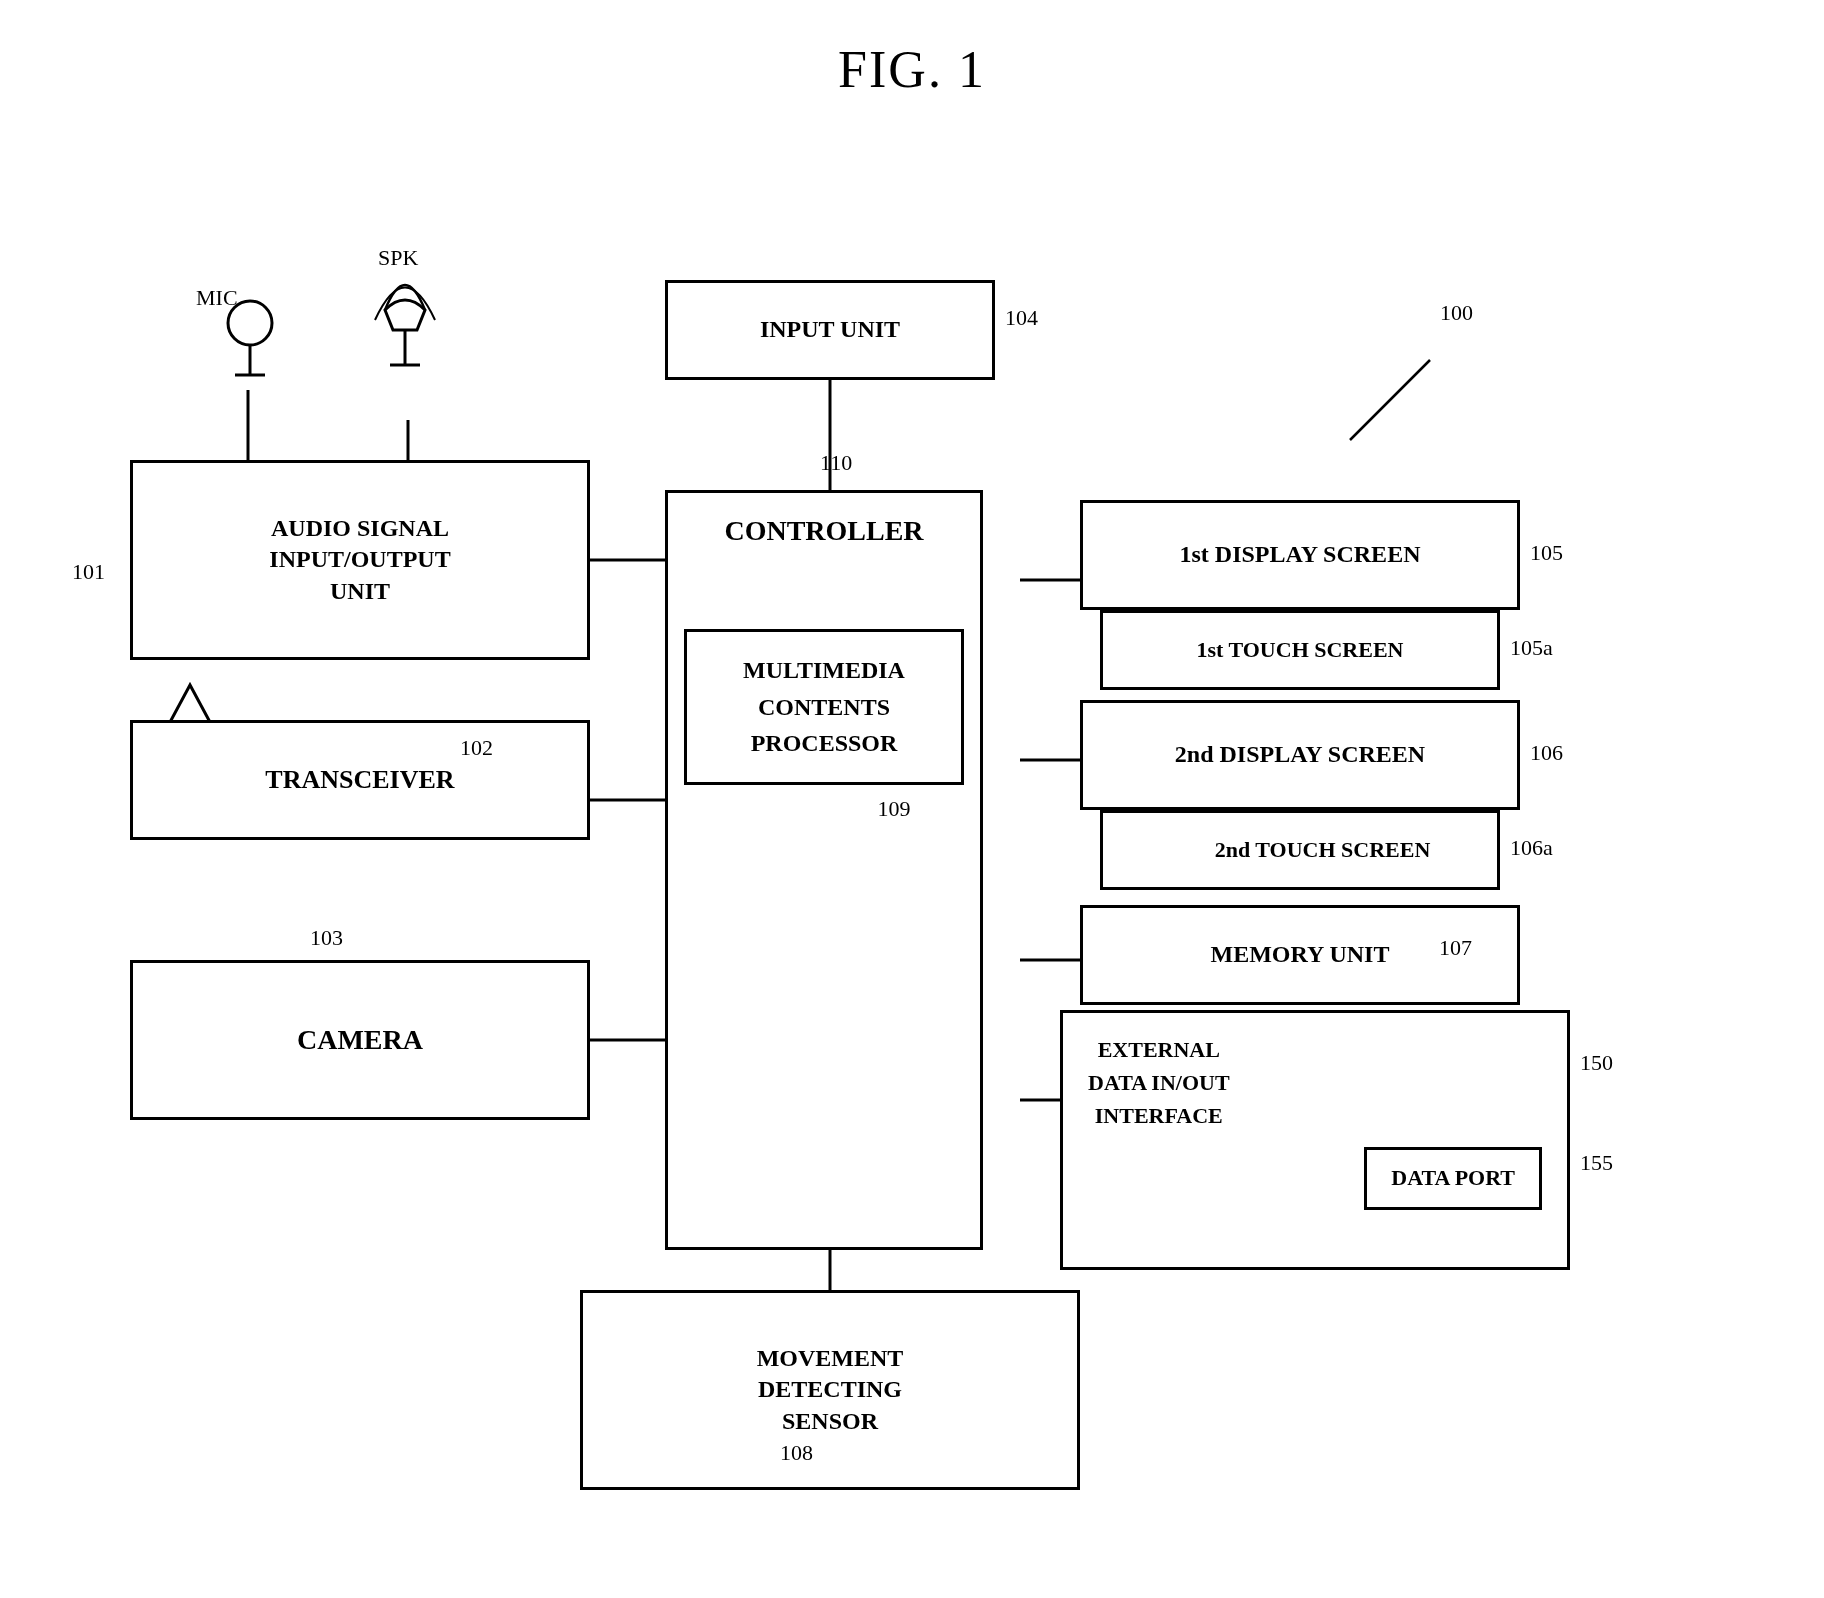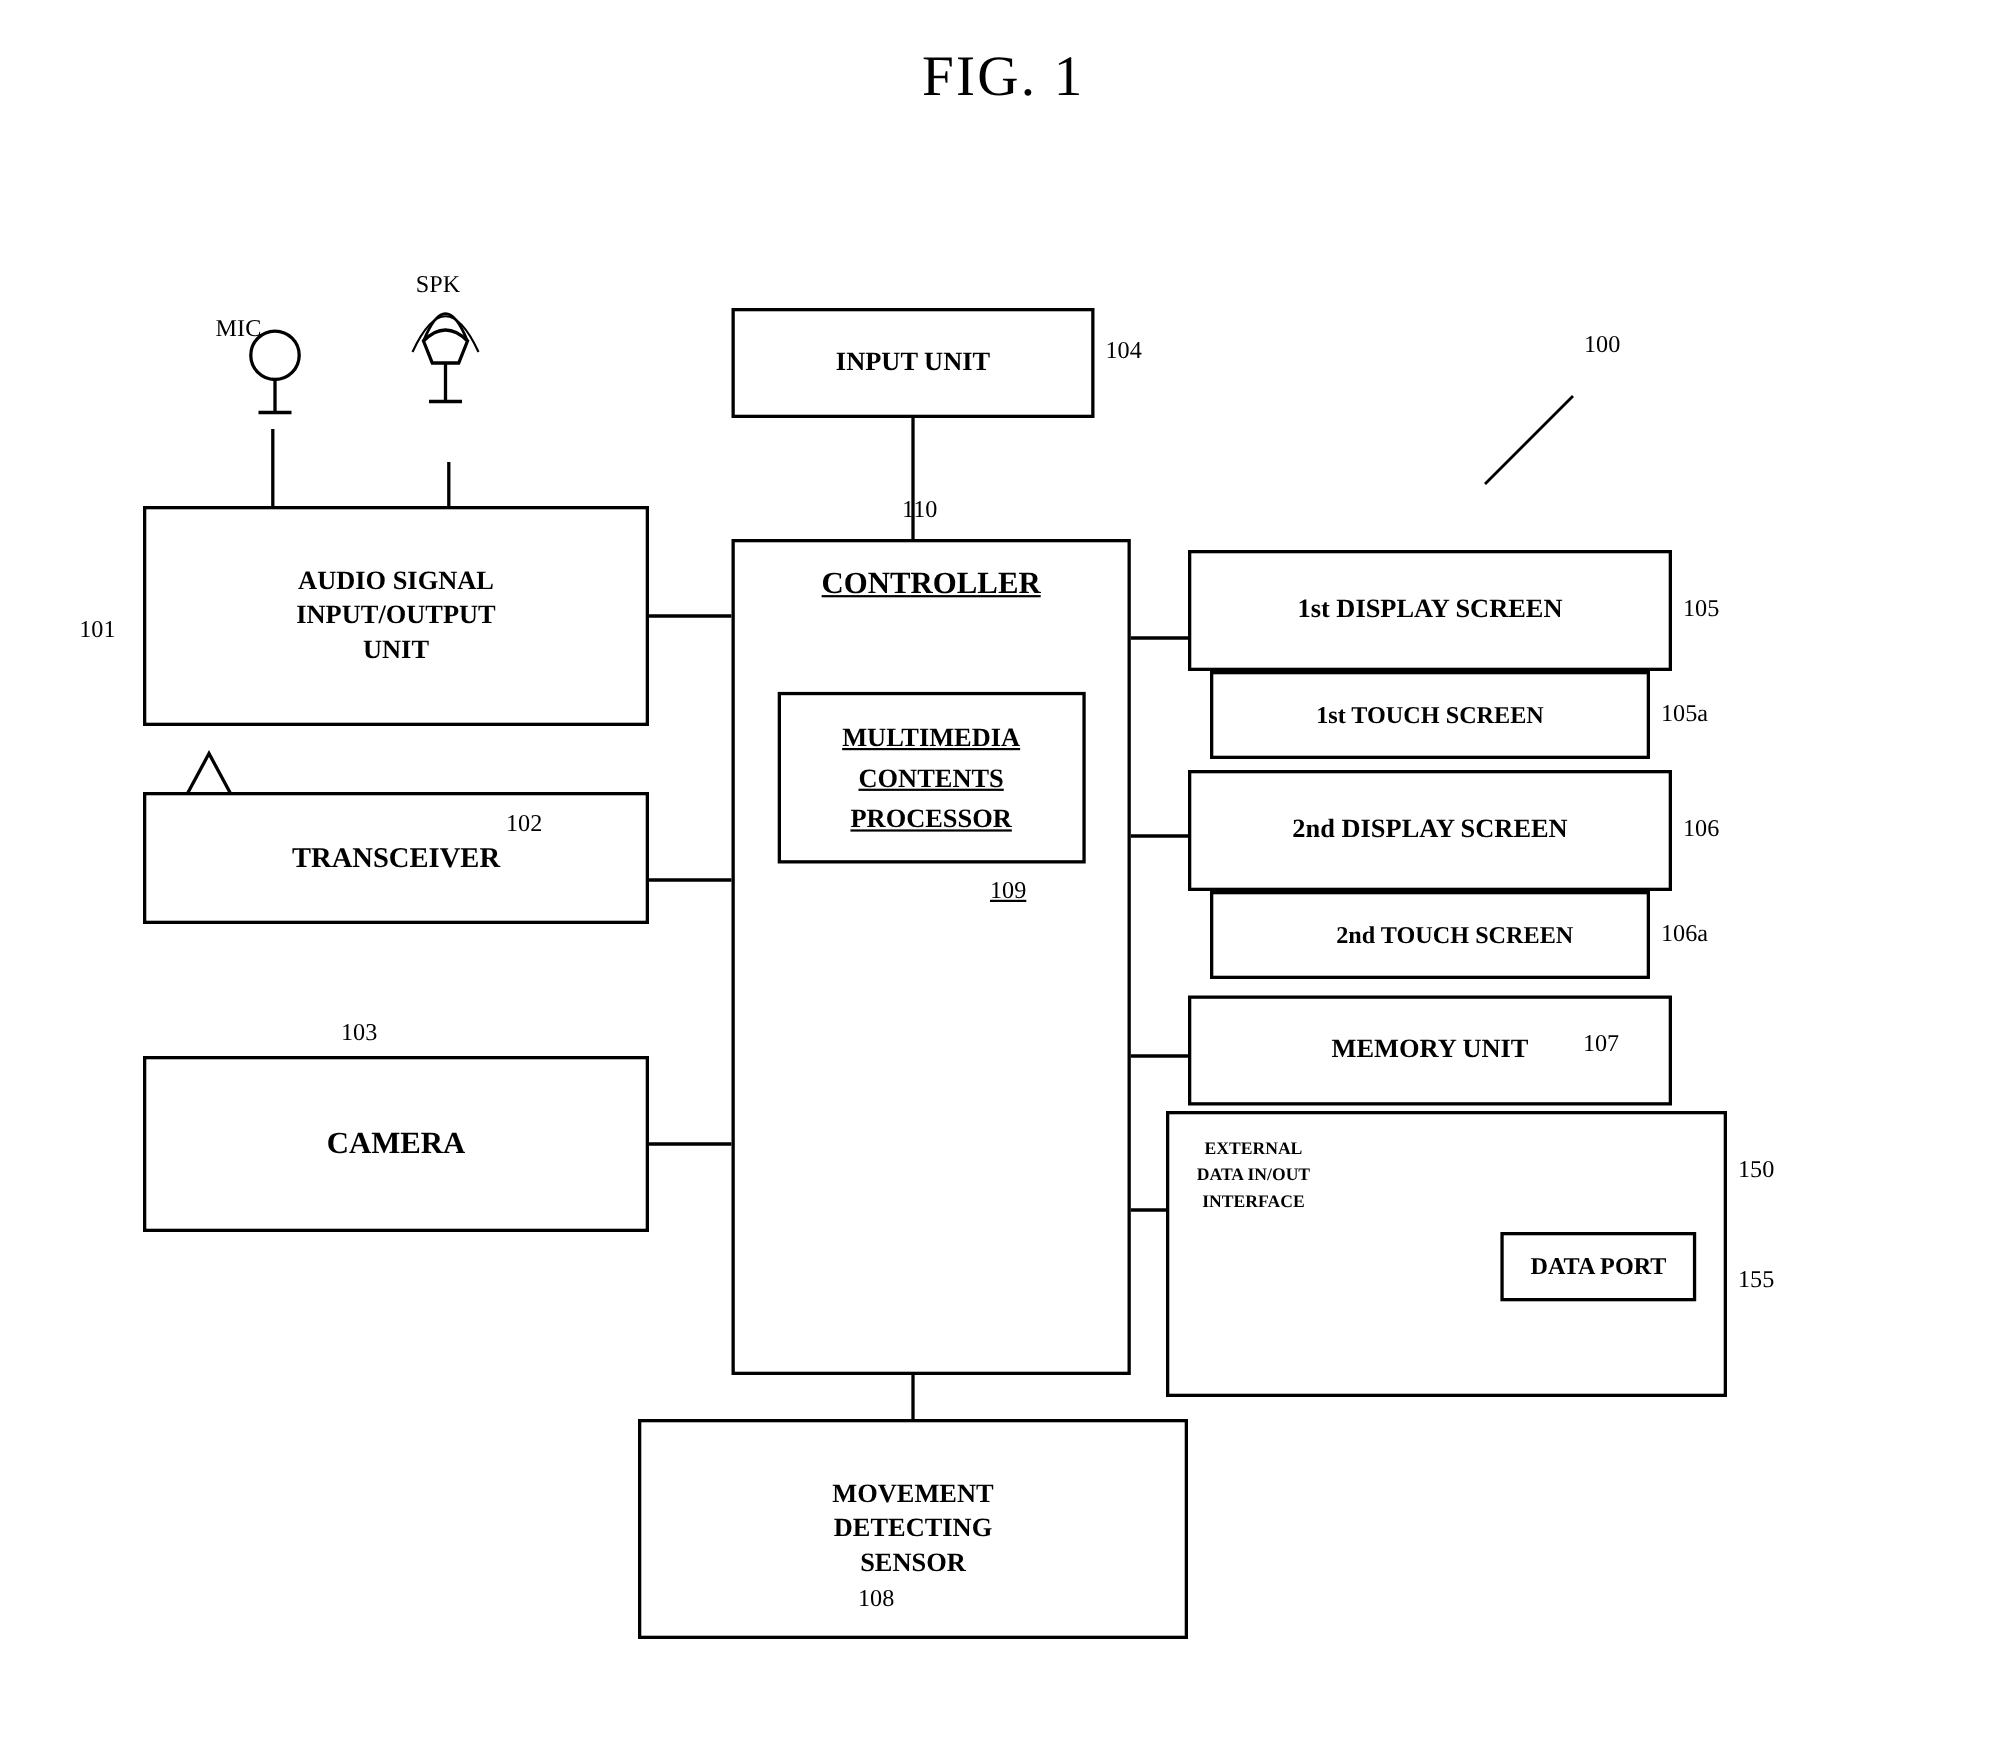--- a/index.html
+++ b/index.html
@@ -152,21 +152,21 @@
   <div class="box" style="top:960px; left:130px; width:460px; height:160px; font-size:28px;">
     <span>CAMERA</span>
   </div>
   <div class="ref-label" style="top:925px; left:310px;">103</div>
 
   <div class="box" style="top:280px; left:665px; width:330px; height:100px; font-size:24px;">
     <span>INPUT UNIT</span>
   </div>
   <div class="ref-label" style="top:305px; left:1005px;">104</div>
 
-  <div class="box" style="top:490px; left:665px; width:363px; height:760px; font-size:26px; flex-direction:column; justify-content:flex-start; padding-top:20px;text-decoration:underline;">
+  <div class="box" style="top:490px; left:665px; width:318px; height:760px; font-size:26px; flex-direction:column; justify-content:flex-start; padding-top:20px;">
     <span style="font-size:28px; font-weight:bold; margin-bottom:20px;">CONTROLLER</span>
 
     <div style="border:3px solid #000; width:280px; padding:20px 10px; text-align:center; line-height:1.4; margin-top:60px;">
       <span style="white-space:pre-line; font-size:24px;">MULTIMEDIA
 CONTENTS
 PROCESSOR</span>
     </div>
     <div class="ref-label" style="position:relative; top:10px; right:-70px; font-size:22px;">109</div>
   </div>
   <div class="ref-label" style="top:450px; left:820px;">110</div>
@@ -190,21 +190,21 @@
     <span>2nd TOUCH SCREEN</span>
   </div>
   <div class="ref-label" style="top:835px; left:1510px;">106a</div>
 
   <div class="box" style="top:905px; left:1080px; width:440px; height:100px; font-size:24px;">
     <span>MEMORY UNIT</span>
   </div>
   <div class="ref-label" style="top:935px; left:1439px;">107</div>
 
   <div class="box" style="top:1010px; left:1060px; width:510px; height:260px; font-size:22px; flex-direction:column; align-items:flex-start; padding:20px 25px; justify-content:flex-start;">
-    <span style="white-space:pre-line; font-size:16px; line-height:1.5; margin-bottom:15px;">EXTERNAL
+    <span style="white-space:pre-line; font-size:22px; line-height:1.5; margin-bottom:15px;">EXTERNAL
 DATA IN/OUT
 INTERFACE</span>
 
     <div style="border:3px solid #000; padding:14px 24px; font-size:22px; font-weight:bold; align-self:flex-end;">
       <span>DATA PORT</span>
     </div>
   </div>
   <div class="ref-label" style="top:1050px; left:1580px;">150</div>
   <div class="ref-label" style="top:1150px; left:1580px;">155</div>
 

